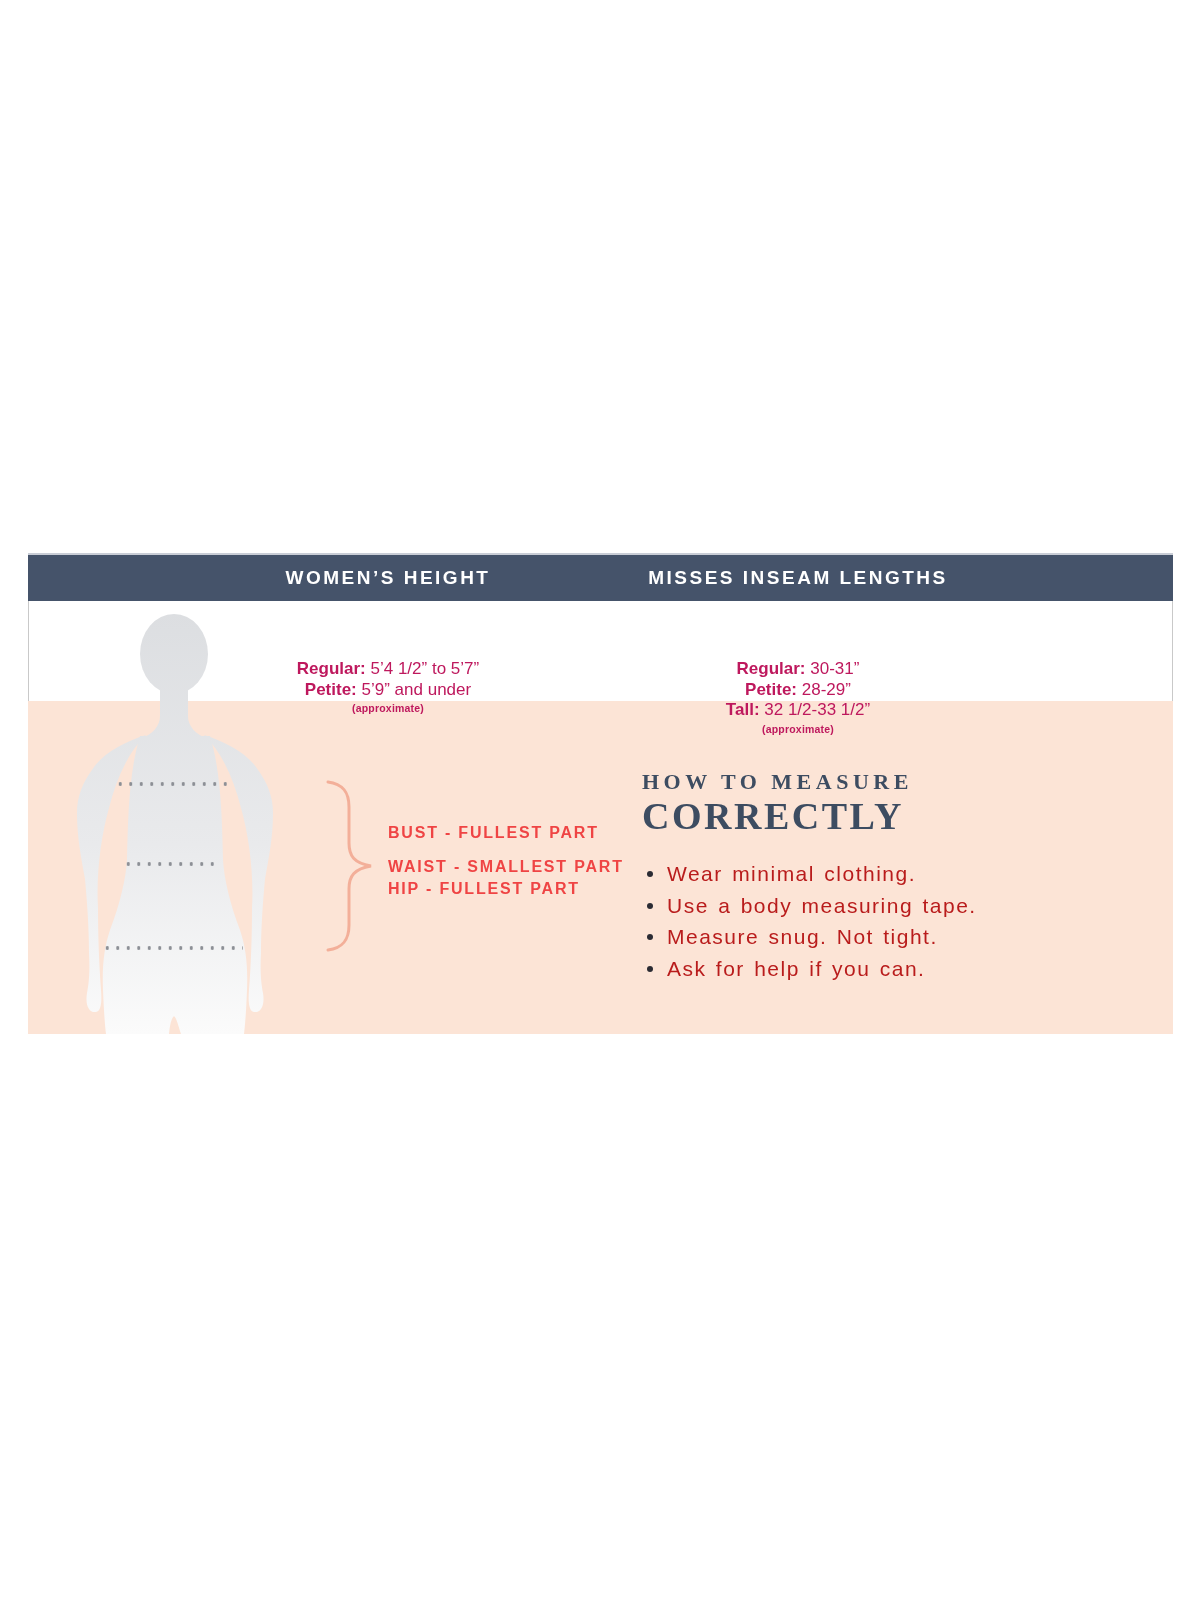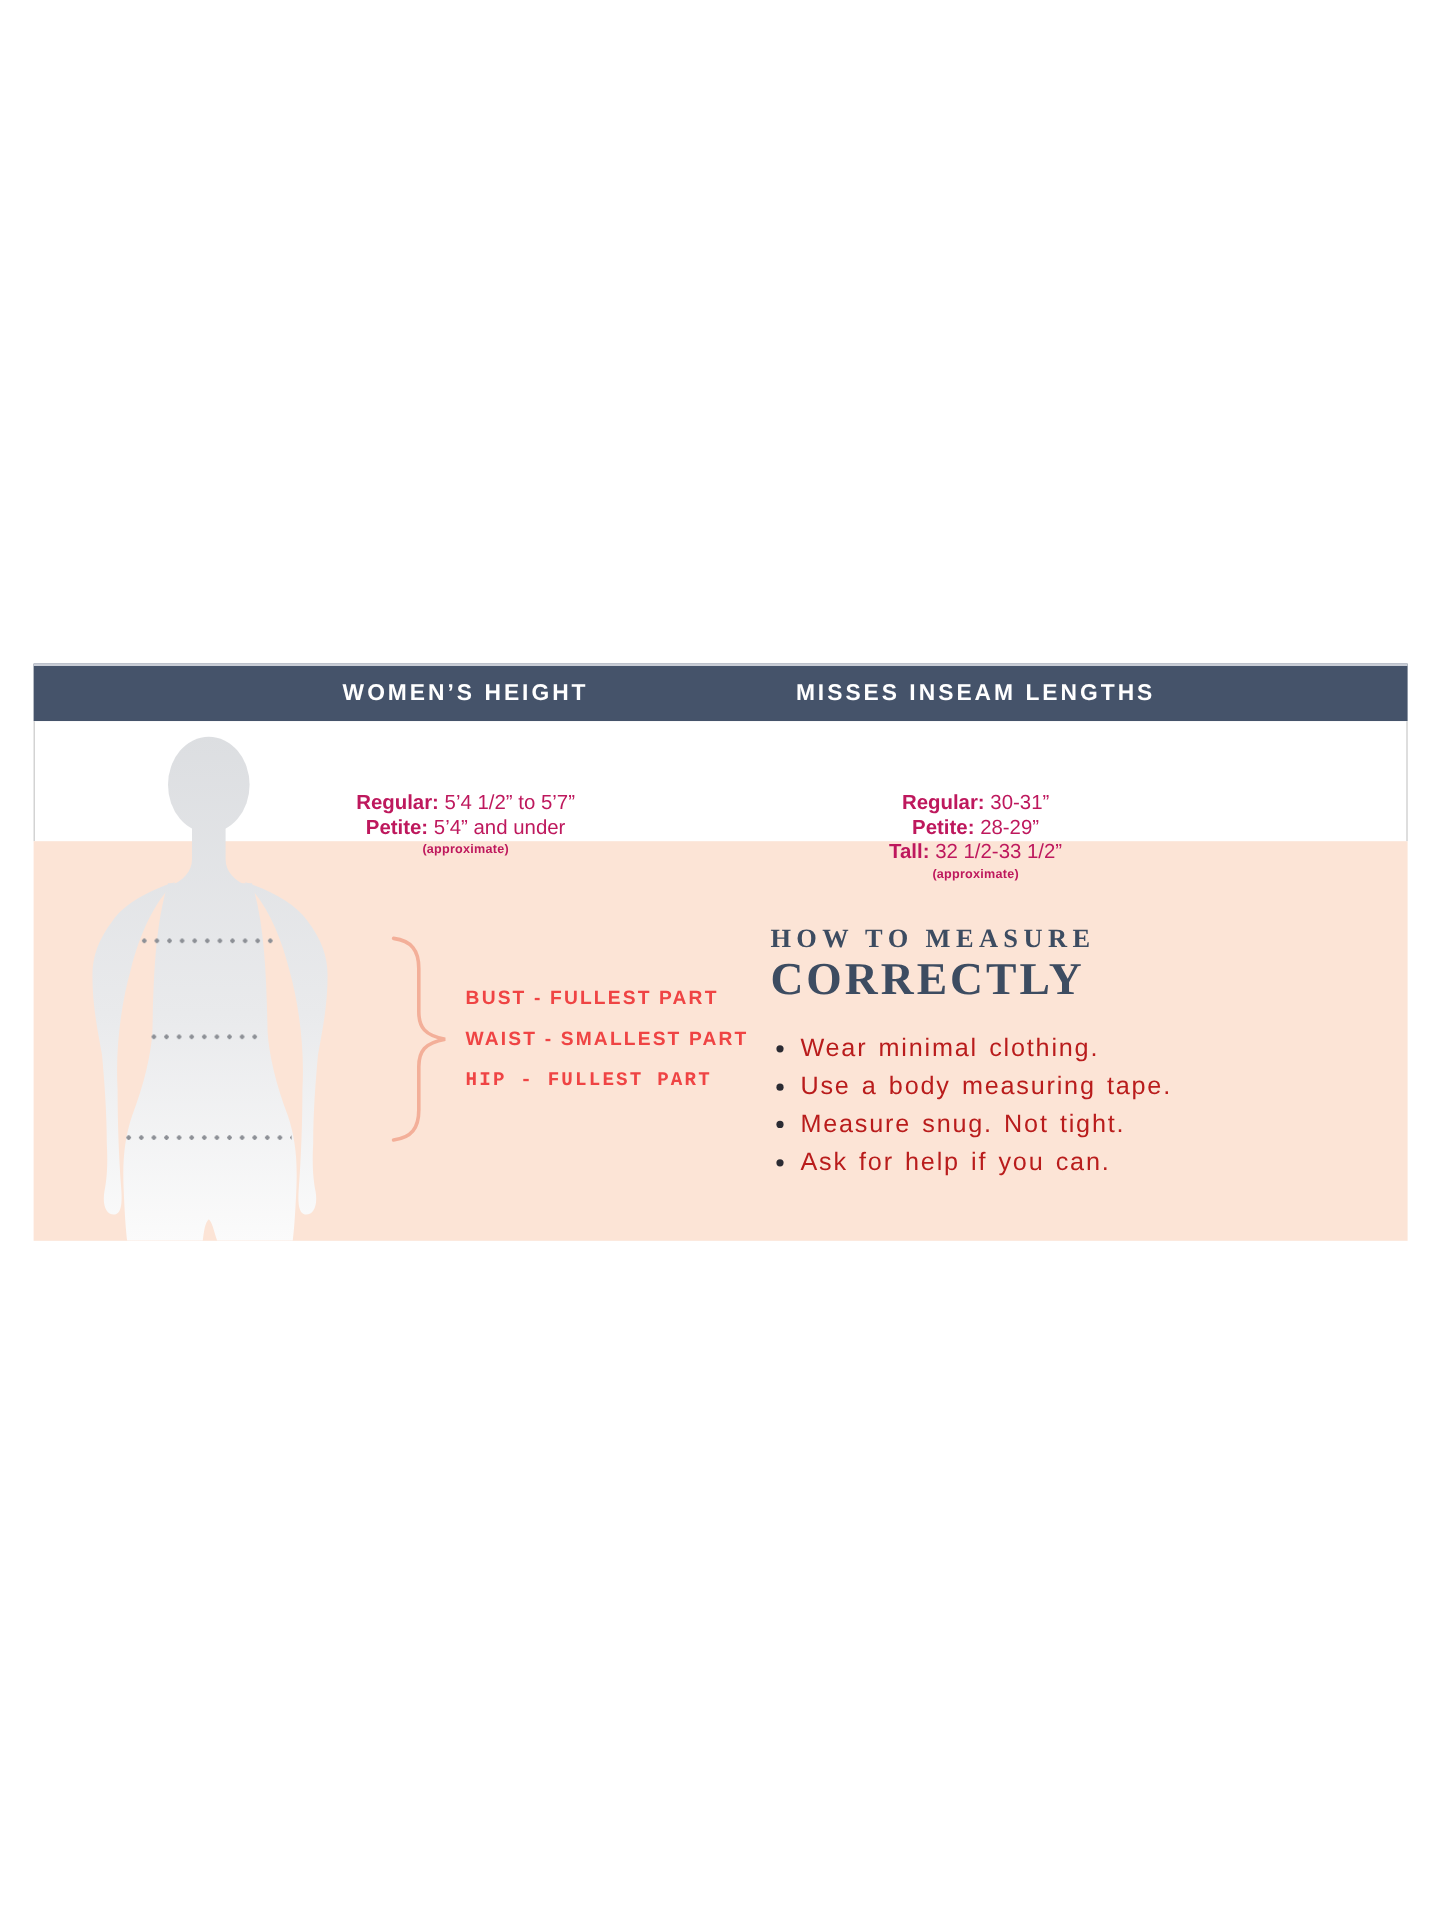--- a/index.html
+++ b/index.html
@@ -11,21 +11,21 @@
   .header-bar{position:absolute;left:0;top:0;width:100%;height:48px;background:#45536a;
               border-top:2px solid #c9cdd6;box-sizing:border-box;z-index:1;}
   .white-band{position:absolute;left:0;top:48px;width:100%;height:100px;background:#ffffff;
               border-left:1px solid #c9c9c9;border-right:1px solid #c9c9c9;box-sizing:border-box;z-index:1;}
   .pink-band{position:absolute;left:0;top:148px;width:100%;height:333px;background:#fce4d6;z-index:1;}
 
   
   .bar-title{position:absolute;top:2px;height:46px;line-height:46px;text-align:center;
              color:#ffffff;font-size:19px;font-weight:700;letter-spacing:2.5px;z-index:4;}
   .col-left{left:145px;width:430px;}
-  .col-right{left:570px;width:430px;}
+  .col-right{left:555px;width:430px;}
   .vals{position:absolute;top:106px;text-align:center;color:#be185d;font-size:17px;
         line-height:20.5px;z-index:4;}
   .vals b{font-weight:700;}
   .vals .note{font-size:10.5px;font-weight:700;line-height:17px;letter-spacing:0.2px;}
 
   
   .silhouette{position:absolute;left:42px;top:59px;z-index:2;}
 
   
   .dots{position:absolute;height:4px;z-index:3;
@@ -34,21 +34,21 @@
   .dots-bust{left:87px;top:229px;width:116px;}
   .dots-waist{left:95px;top:309px;width:95px;}
   .dots-hip{left:74px;top:393px;width:141px;}
 
   
   .brace{position:absolute;left:297px;top:226px;z-index:3;}
 
   
   .m-label{position:absolute;left:360px;color:#ef4444;font-size:16px;font-weight:700;
            letter-spacing:1.8px;line-height:18px;white-space:nowrap;z-index:4;text-align:right;}
-  .m-label-bust{top:271px;} .m-label-waist{top:305px;} .m-label-hip{top:338px;font-family:Liberation Mono, monospace;}
+  .m-label-bust{top:271px;} .m-label-waist{top:305px;} .m-label-hip{top:327px;}
 
   
   .howto-head{position:absolute;left:614px;top:217px;color:#3d4c61;z-index:4;
               font-family:"Liberation Serif", serif;}
   .howto-line1{font-size:22px;font-weight:700;letter-spacing:4.5px;line-height:24px;white-space:nowrap;}
   .howto-line2{font-size:38px;font-weight:700;letter-spacing:2.5px;line-height:40px;margin-top:2px;white-space:nowrap;}
 
   
   .howto-list{position:absolute;left:619px;top:311px;z-index:4;}
   .howto-item{display:flex;align-items:center;height:20px;margin-bottom:11.5px;}
@@ -63,21 +63,21 @@
 
     <div class="header-bar"></div>
     <div class="white-band"></div>
     <div class="pink-band"></div>
 
     <div class="bar-title col-left">WOMEN’S HEIGHT</div>
     <div class="bar-title col-right">MISSES INSEAM LENGTHS</div>
 
     <div class="vals col-left">
       <div><b>Regular:</b> <span>5’4 1/2” to 5’7”</span></div>
-      <div><b>Petite:</b> <span>5’4” and under</span></div>
+      <div><b>Petite:</b> <span>5’9” and under</span></div>
       <div class="note">(approximate)</div>
     </div>
 
     <div class="vals col-right">
       <div><b>Regular:</b> <span>30-31”</span></div>
       <div><b>Petite:</b> <span>28-29”</span></div>
       <div><b>Tall:</b> <span>32 1/2-33 1/2”</span></div>
       <div class="note">(approximate)</div>
     </div>
 

